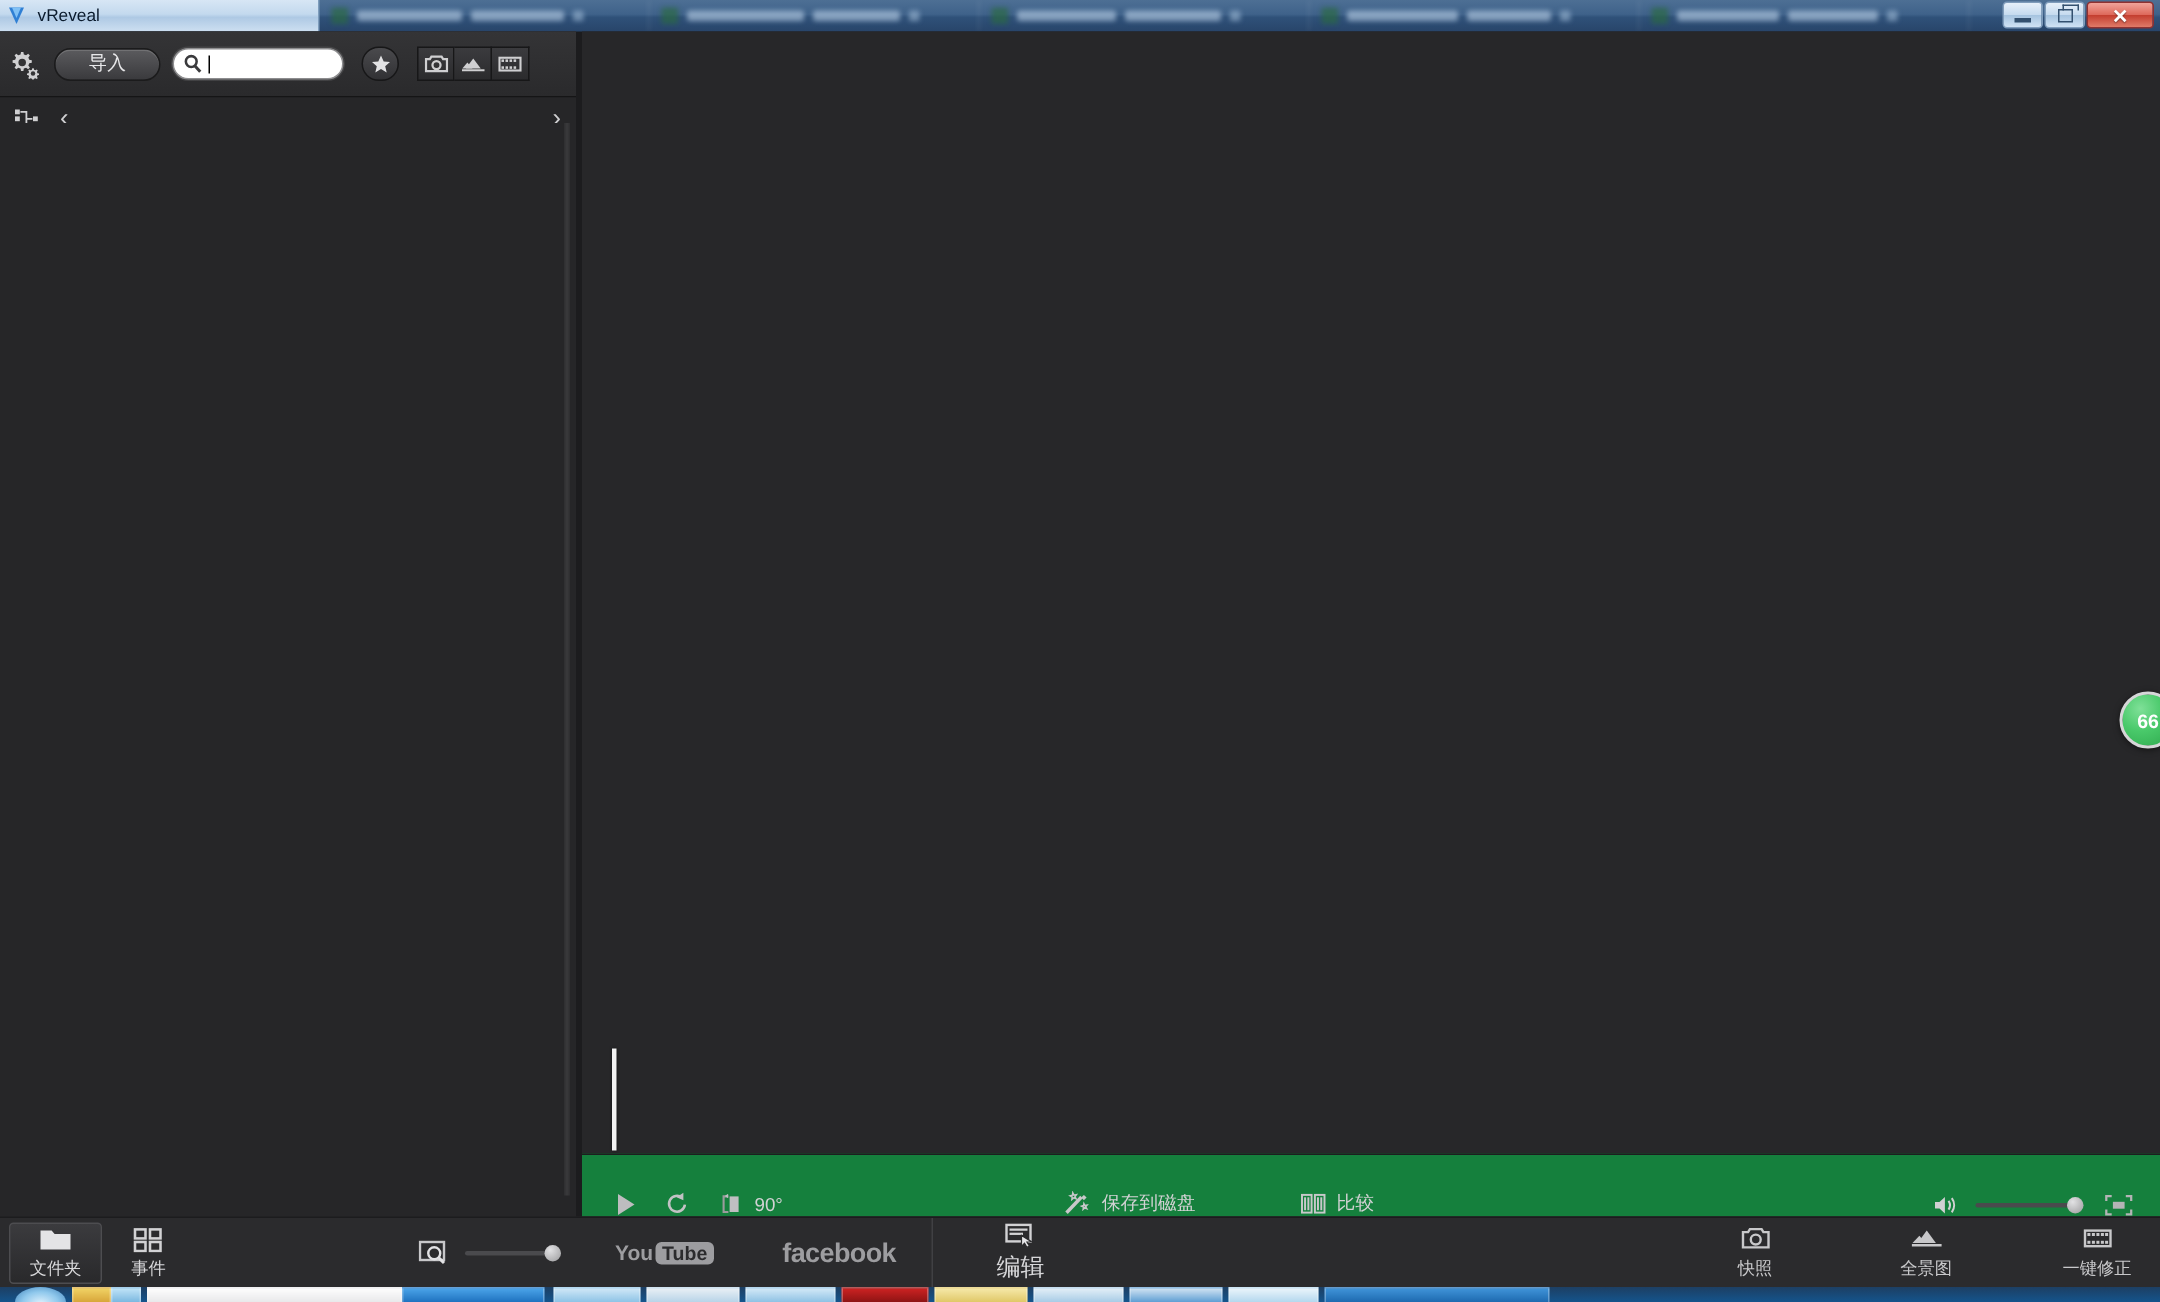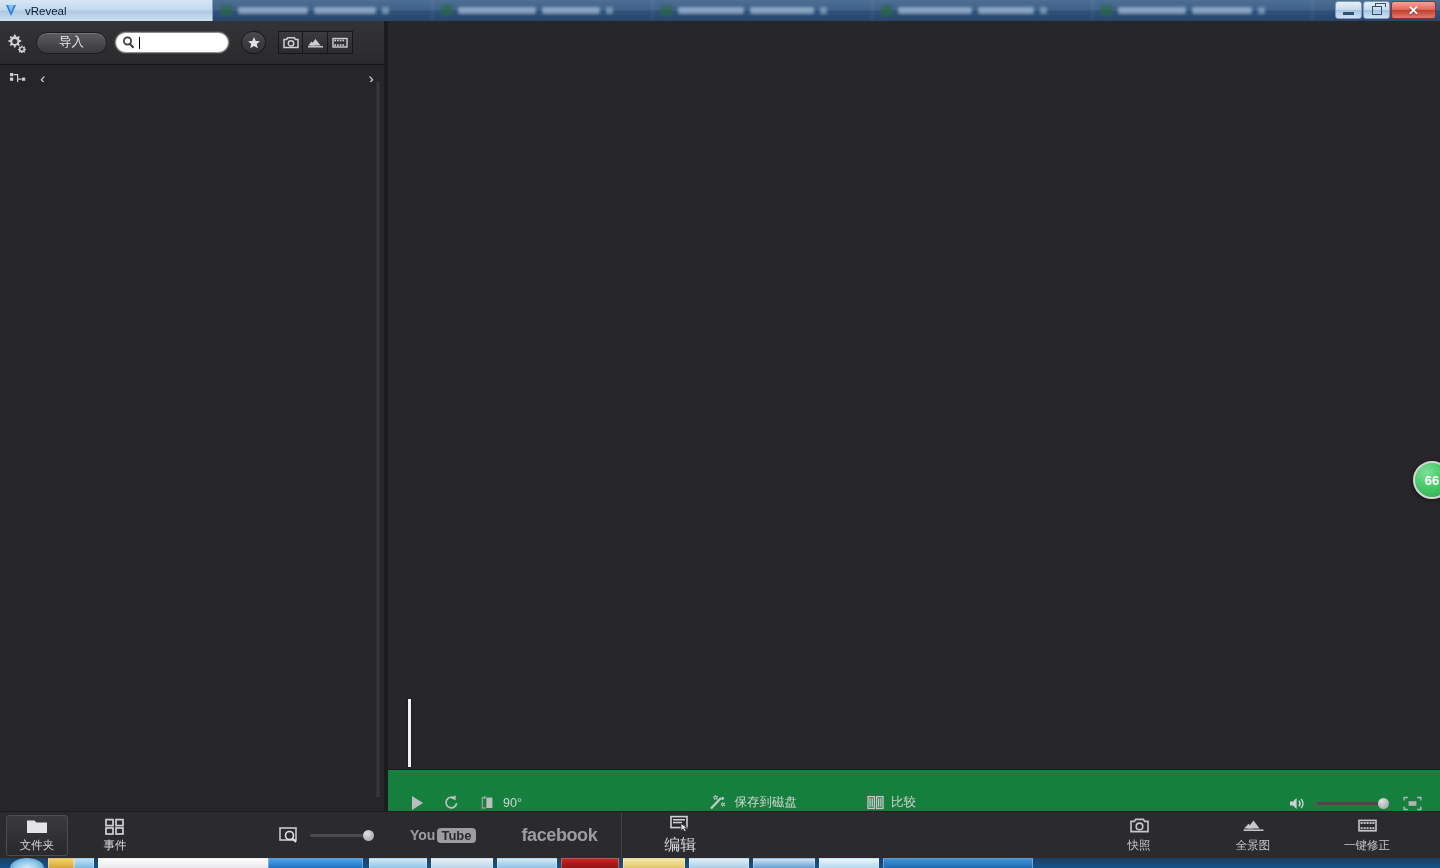--- a/index.html
+++ b/index.html
@@ -154,21 +154,21 @@
     position:absolute; right:-2px; top:-4px; width:11px; height:11px;
     border-radius:50%; background:radial-gradient(circle at 35% 30%,#e2e2e4,#9a9a9c);
   }
 
   
   .bottombar{
     position:absolute; left:0; top:811px; width:1440px; height:47px;
     background:#2b2b2d; border-top:1px solid #1c1c1e;
     display:flex; align-items:stretch;
   }
-  .bb-left{ width:384px; display:flex; align-items:center; padding-left:6px; gap:16px; position:relative; }
+  .bb-left{ width:384px; display:flex; align-items:center; padding-left:6px; position:relative; }
   .tab{
     width:62px; height:41px; display:flex; flex-direction:column;
     align-items:center; justify-content:center; gap:3px; cursor:pointer;
     color:#d8d8da; font-size:11.5px; border-radius:3px;
   }
   .tab.active{
     background:linear-gradient(to bottom,#3b3b3e,#29292b);
     border:1px solid #4d4d50;
   }
   .zoomgrp{ position:absolute; right:12px; display:flex; align-items:center; gap:9px; }
@@ -184,21 +184,21 @@
   .yt .y2{
     font-size:13px; font-weight:bold; color:#2b2b2d;
     background:#9d9da0; border-radius:4px; padding:0 4px;
   }
   .fb{ font-size:18px; font-weight:bold; color:#9d9da0; cursor:pointer; letter-spacing:-.4px; }
   .vdiv{ width:1px; height:47px; background:#404043; margin-left:24px; }
   .editbtn{
     display:flex; flex-direction:column; align-items:center; gap:3px;
     cursor:pointer; color:#d8d8da; font-size:16px; margin-left:42px;
   }
-  .bb-actions{ display:flex; align-items:center; gap:48px; margin-left:auto; padding-right:40px; }
+  .bb-actions{ display:flex; align-items:center; gap:48px; margin-left:auto; padding-right:9px; }
   .act{
     display:flex; flex-direction:column; align-items:center; gap:4px;
     cursor:pointer; color:#c8c8ca; font-size:11.5px; width:66px;
   }
 
   
   .taskbar{
     position:absolute; left:0; top:858px; width:1440px; height:10px;
     background:linear-gradient(to bottom,#1d3f63,#14548c);
     display:flex; align-items:flex-end; overflow:hidden;

